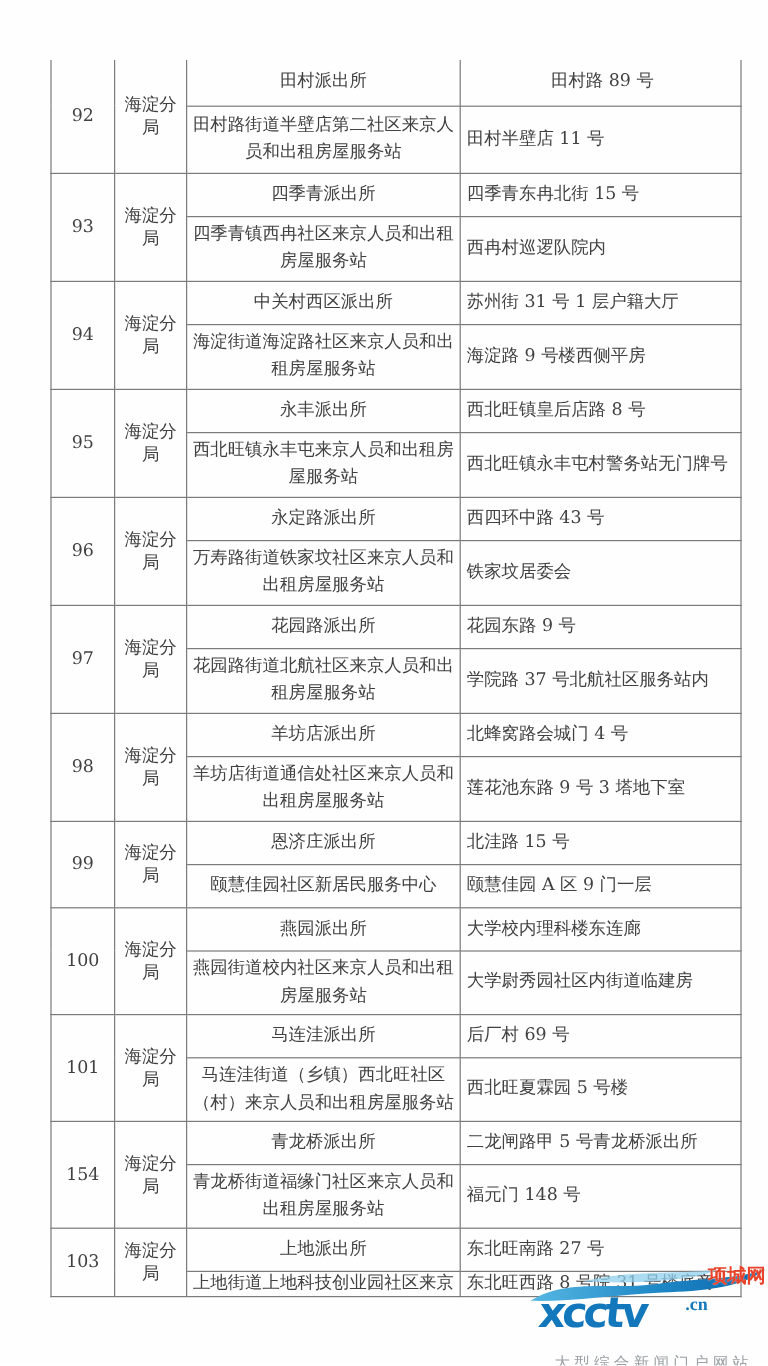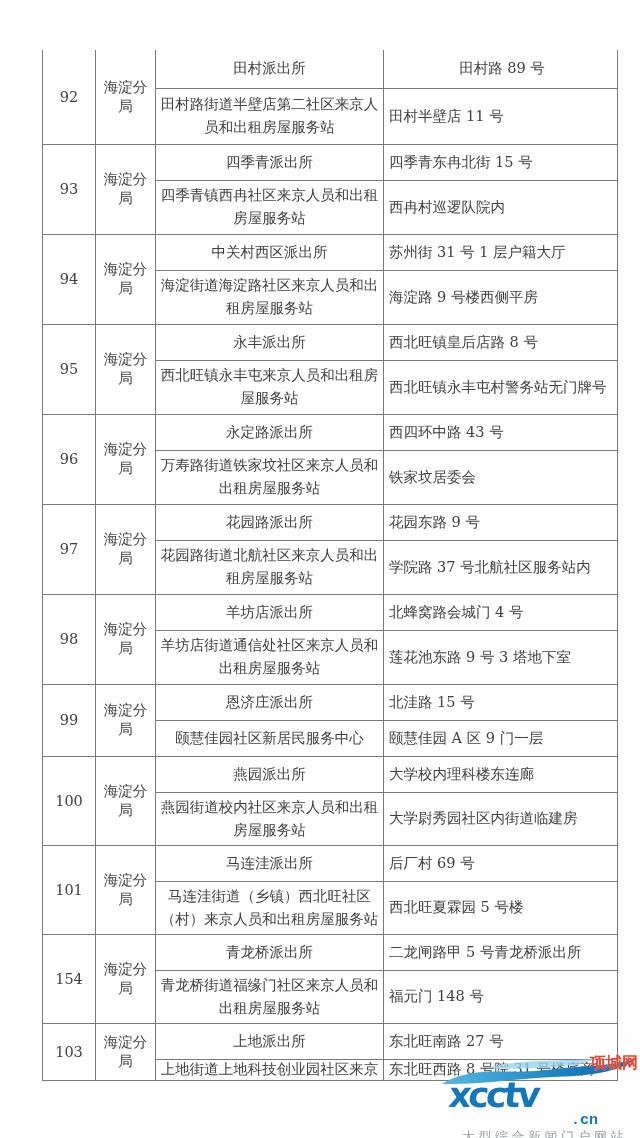--- a/index.html
+++ b/index.html
@@ -32,22 +32,22 @@
   
   .swoosh{position:absolute;left:440px;top:1056px;z-index:3;}
   .logo-text{
     position:absolute;left:449px;top:1078px;z-index:4;
     font-family:"DejaVu Sans","Liberation Sans",sans-serif;
     font-weight:bold;font-size:35px;letter-spacing:-3px;
     transform:skewX(-6deg);line-height:1;
   }
   .logo-cn{
     position:absolute;left:571px;top:1081px;z-index:4;
-    font-family:Liberation Mono, monospace;
-    font-weight:bold;font-size:15px;line-height:1;margin-top:32px;
+    font-family:Liberation Serif, serif;
+    font-weight:bold;font-size:15px;line-height:1;
   }
   .site-name{
     position:absolute;left:590px;top:1053px;z-index:4;
     font-family:"DejaVu Sans","Liberation Sans",sans-serif;
     font-weight:bold;font-size:16px;line-height:1.2;white-space:nowrap;
     text-shadow:0 0 1px rgba(255,255,255,.8);
   }
   .tagline{
     position:absolute;left:462px;top:1129px;z-index:4;
     font-family:"DejaVu Sans","Liberation Sans",sans-serif;

